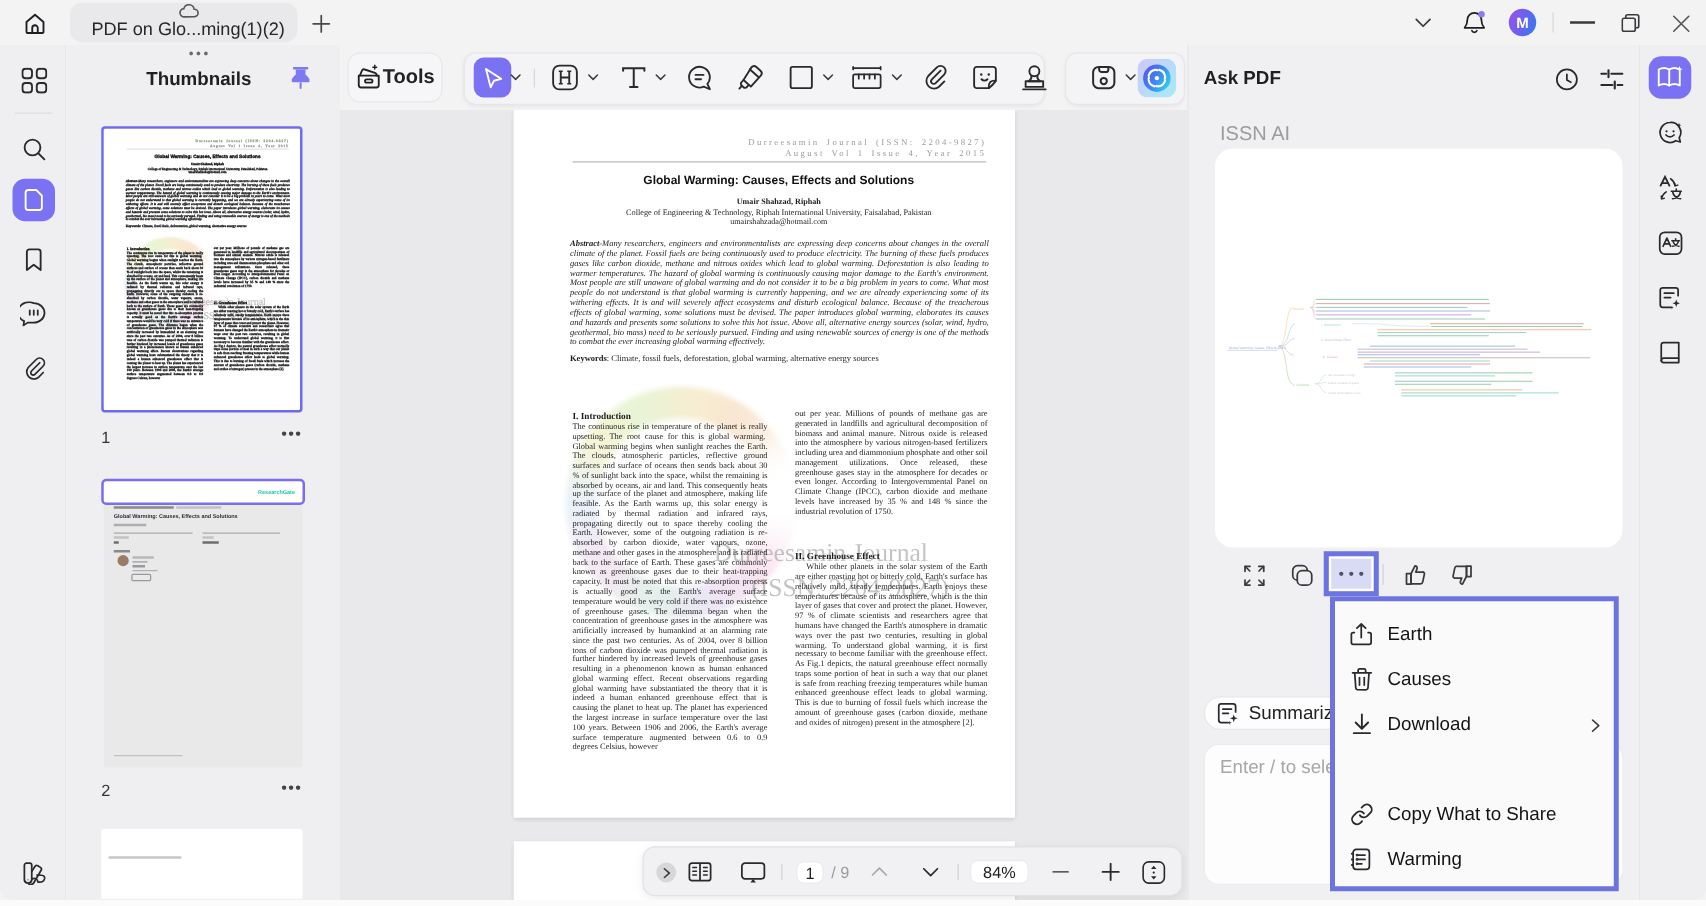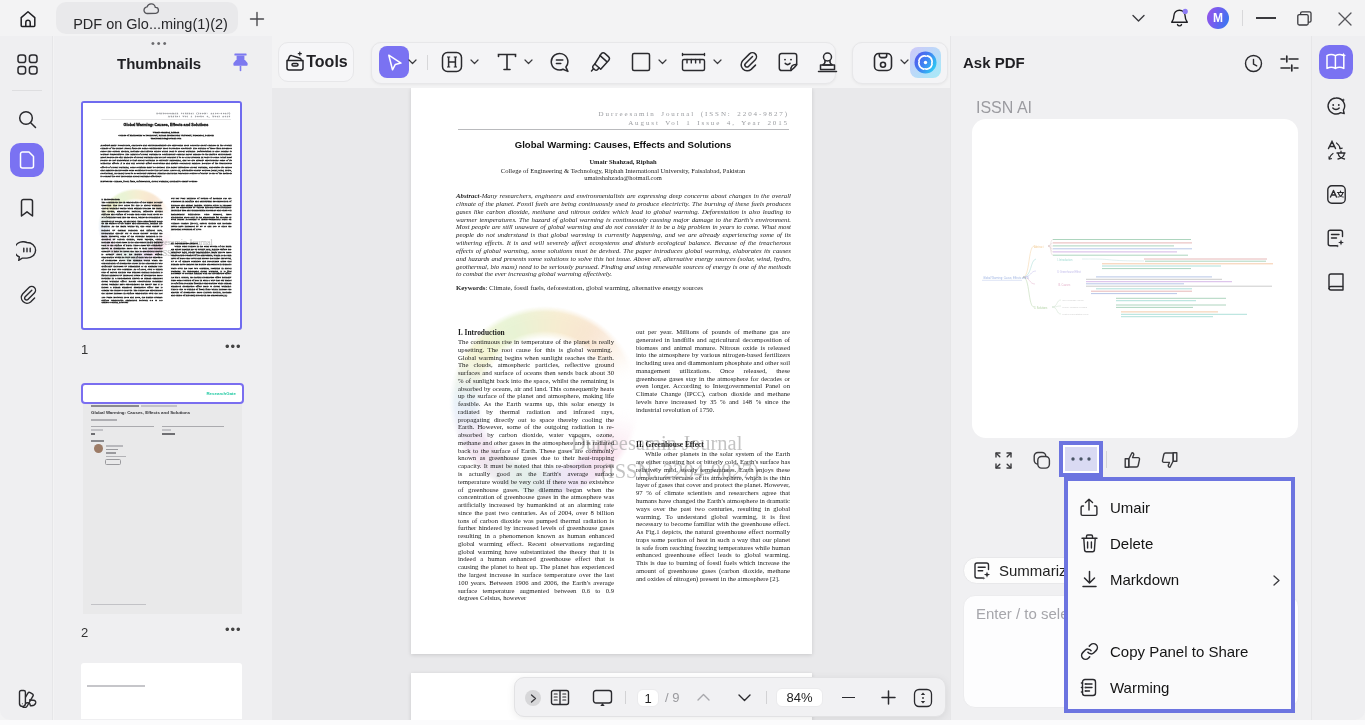--- a/index.html
+++ b/index.html
@@ -589,51 +589,51 @@
   </div>
 </div>
 <div id="ctxmenu">
   <div class="mi" style="top:8px">
     <div class="ic">
         <svg width="18" height="19" viewBox="0 0 18 19" fill="none" stroke="#2a2a2e" stroke-width="1.4" stroke-linecap="round" stroke-linejoin="round">
           <path d="M9 1.5 V12 M5.5 4.5 L9 1.2 L12.5 4.5"></path>
           <path d="M3.5 8 H2.5 a1.4 1.4 0 0 0 -1.4 1.4 v6.6 a1.4 1.4 0 0 0 1.4 1.4 h13 a1.4 1.4 0 0 0 1.4 -1.4 V9.4 A1.4 1.4 0 0 0 15.5 8 h-1"></path>
         </svg>
       </div>
-    <div class="lbl">Umair</div>
+    <div class="lbl">Earth</div>
   </div>
   <div class="mi" style="top:44px">
     <div class="ic">
         <svg width="17" height="19" viewBox="0 0 17 19" fill="none" stroke="#2a2a2e" stroke-width="1.4" stroke-linecap="round" stroke-linejoin="round">
           <path d="M1 4.2 h15 M5.5 4 V2.2 a1.2 1.2 0 0 1 1.2 -1.2 h3.6 a1.2 1.2 0 0 1 1.2 1.2 V4"></path>
           <path d="M2.8 4.5 l0.8 11.7 a1.8 1.8 0 0 0 1.8 1.6 h6.2 a1.8 1.8 0 0 0 1.8 -1.6 l0.8 -11.7"></path>
           <path d="M6.6 8 v6 M10.4 8 v6"></path>
         </svg>
       </div>
-    <div class="lbl">Delete</div>
+    <div class="lbl">Causes</div>
   </div>
   <div class="mi" style="top:80px">
     <div class="ic">
         <svg width="17" height="18" viewBox="0 0 17 18" fill="none" stroke="#2a2a2e" stroke-width="1.5" stroke-linecap="round" stroke-linejoin="round">
           <path d="M8.5 1.5 V12.5 M3.5 8 L8.5 13 L13.5 8 M2 16.5 h13"></path>
         </svg>
       </div>
-    <div class="lbl">Markdown</div>
+    <div class="lbl">Download</div>
     <svg class="abs" style="left:205px;top:14px" width="7" height="11" viewBox="0 0 7 11" fill="none" stroke="#3a3a3e" stroke-width="1.3" stroke-linecap="round" stroke-linejoin="round">
         <path d="M1 1 L6 5.5 L1 10"></path>
       </svg>
   </div>
   <div class="mi" style="top:152px">
     <div class="ic">
         <svg width="19" height="19" viewBox="0 0 24 24" fill="none" stroke="#2a2a2e" stroke-width="1.9" stroke-linecap="round" stroke-linejoin="round">
           <path d="M10 13 a5 5 0 0 0 7.54 .54 l3 -3 a5 5 0 0 0 -7.07 -7.07 l-1.72 1.71"></path>
           <path d="M14 11 a5 5 0 0 0 -7.54 -.54 l-3 3 a5 5 0 0 0 7.07 7.07 l1.71 -1.71"></path>
         </svg>
       </div>
-    <div class="lbl">Copy Panel to Share</div>
+    <div class="lbl">Copy What to Share</div>
   </div>
   <div class="mi" style="top:188px">
     <div class="ic">
         <svg width="18" height="19" viewBox="0 0 18 19" fill="none" stroke="#2a2a2e" stroke-width="1.4" stroke-linejoin="round" stroke-linecap="round">
           <rect x="2.5" y="1.5" width="13" height="16" rx="2.5"></rect>
           <path d="M2.5 5 h-1 M2.5 9.5 h-1 M2.5 14 h-1" stroke-width="1.6"></path>
           <path d="M6.5 6 h5.5 M6.5 9.5 h5.5 M6.5 13 h3"></path>
           <circle cx="5.6" cy="6" r="0.4" fill="#2a2a2e"></circle>
           <circle cx="5.6" cy="9.5" r="0.4" fill="#2a2a2e"></circle>
           <circle cx="5.6" cy="13" r="0.4" fill="#2a2a2e"></circle>

